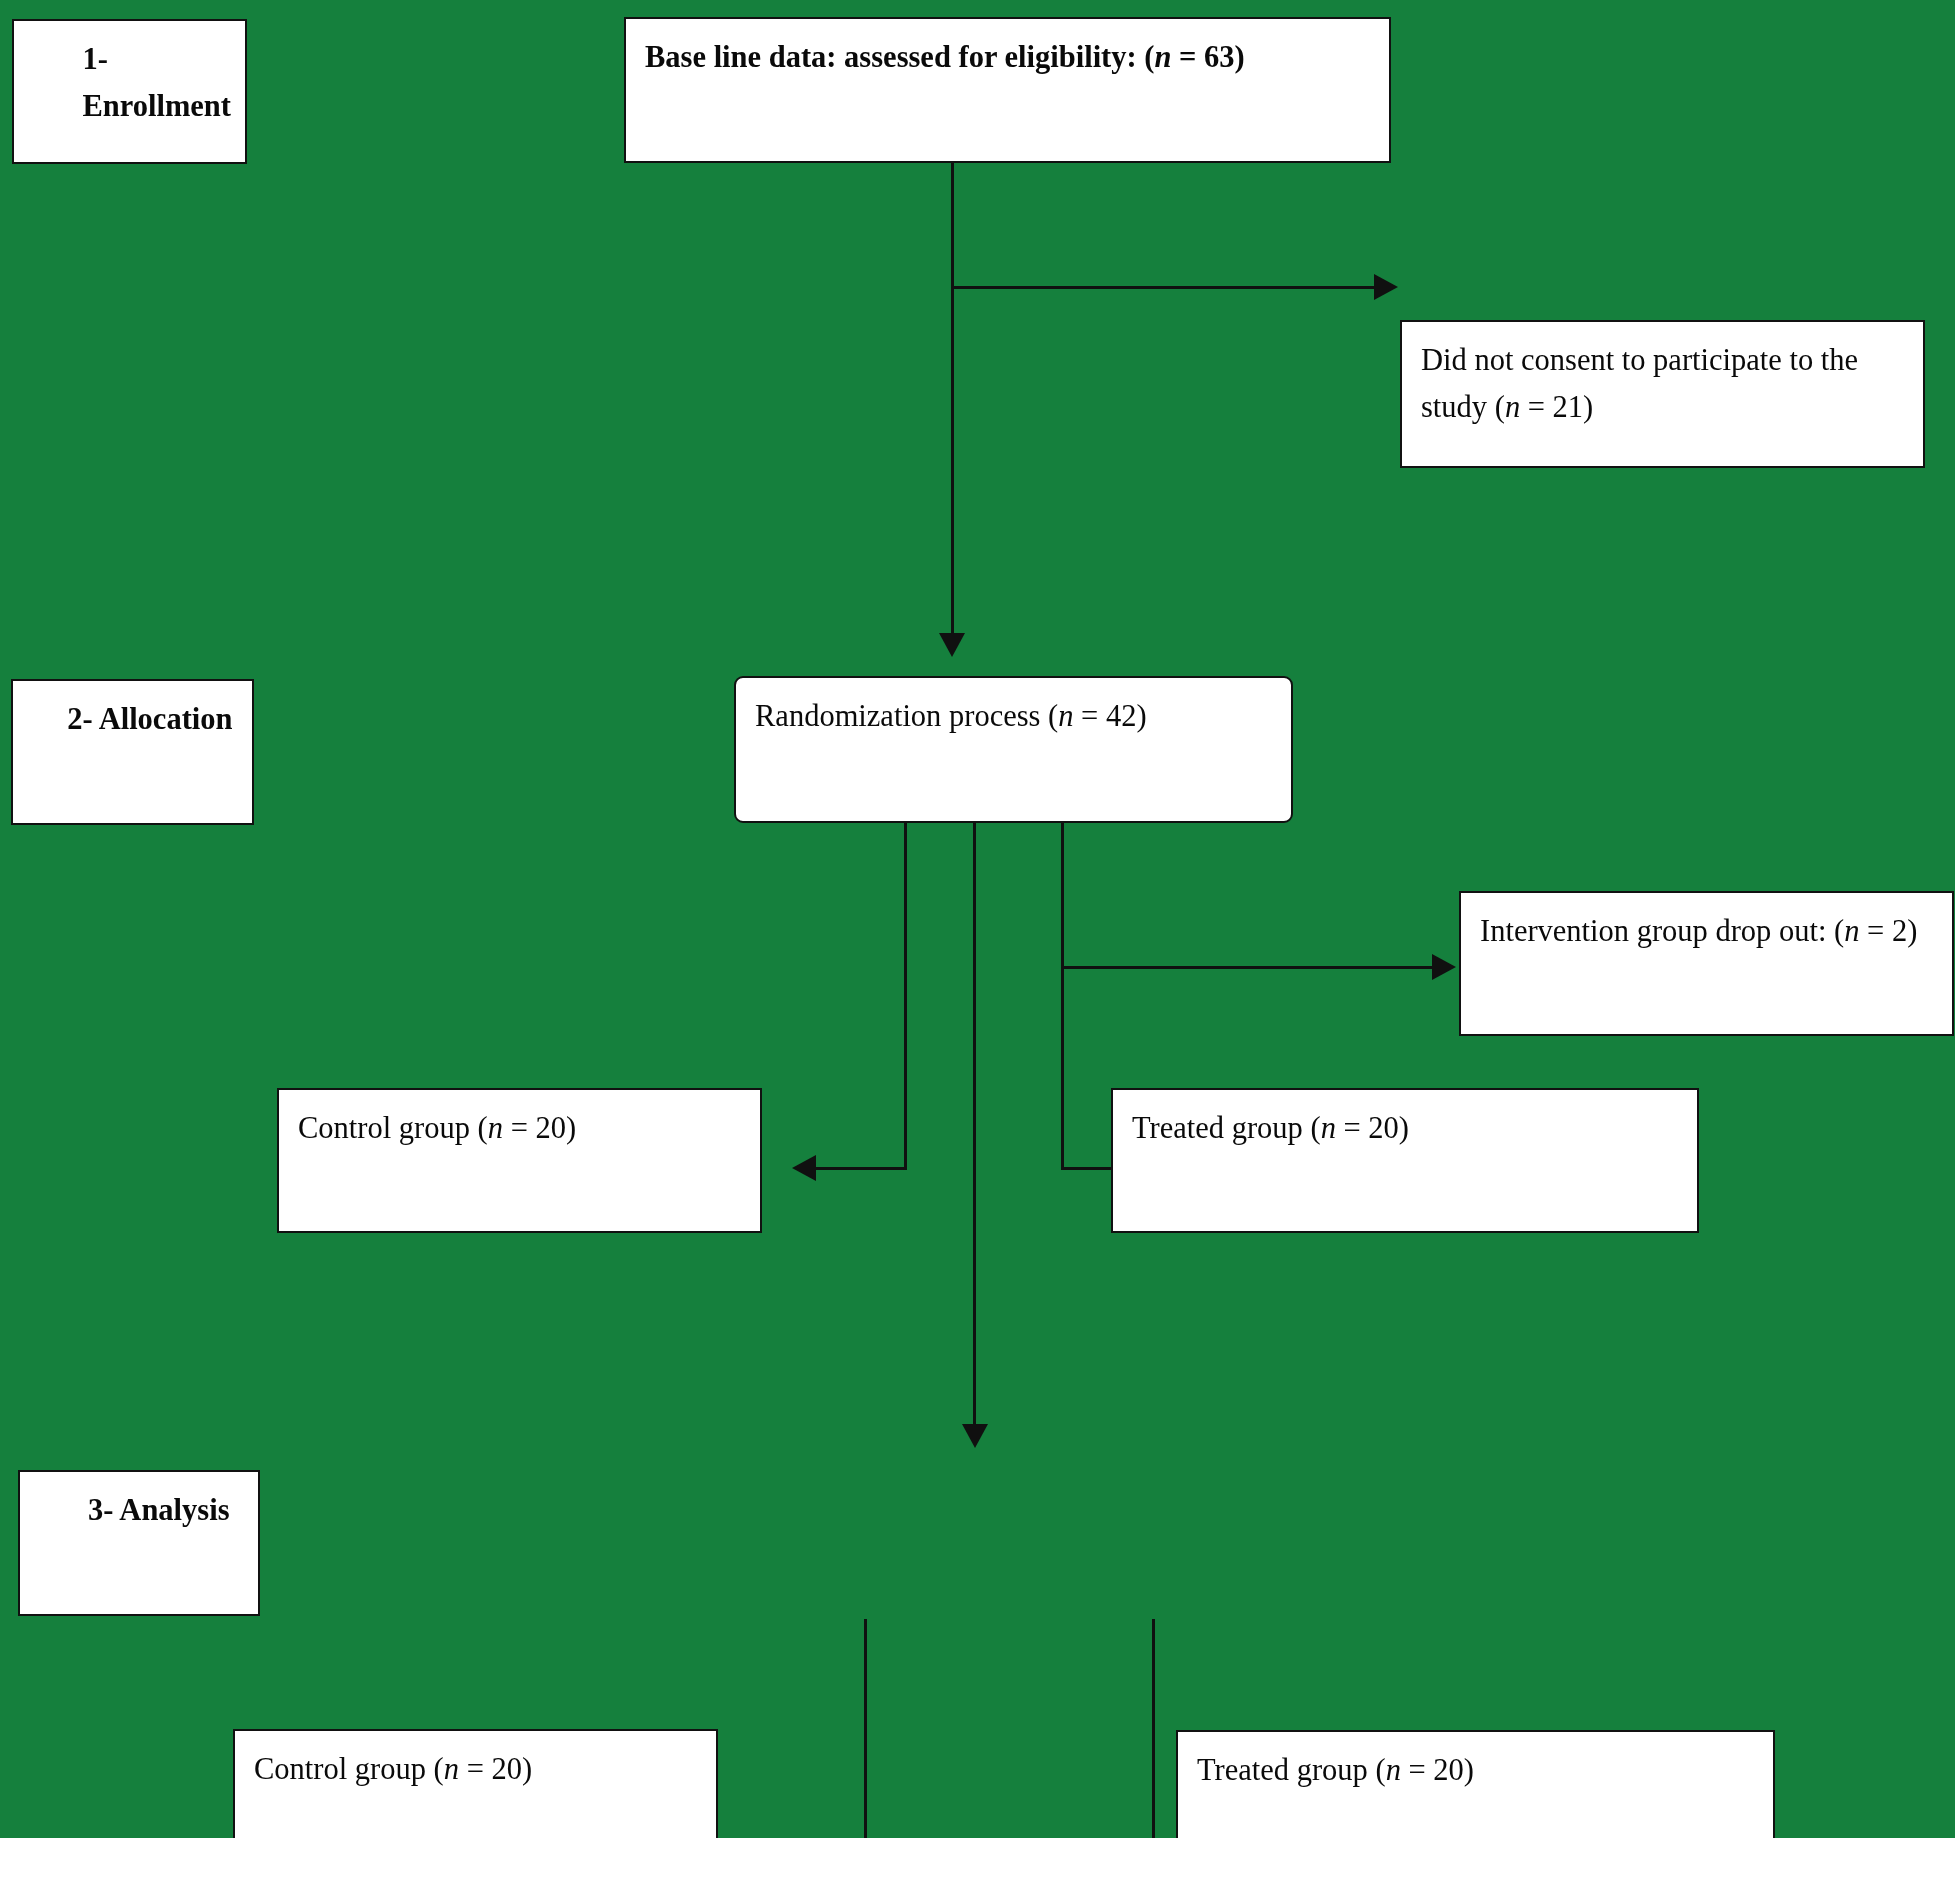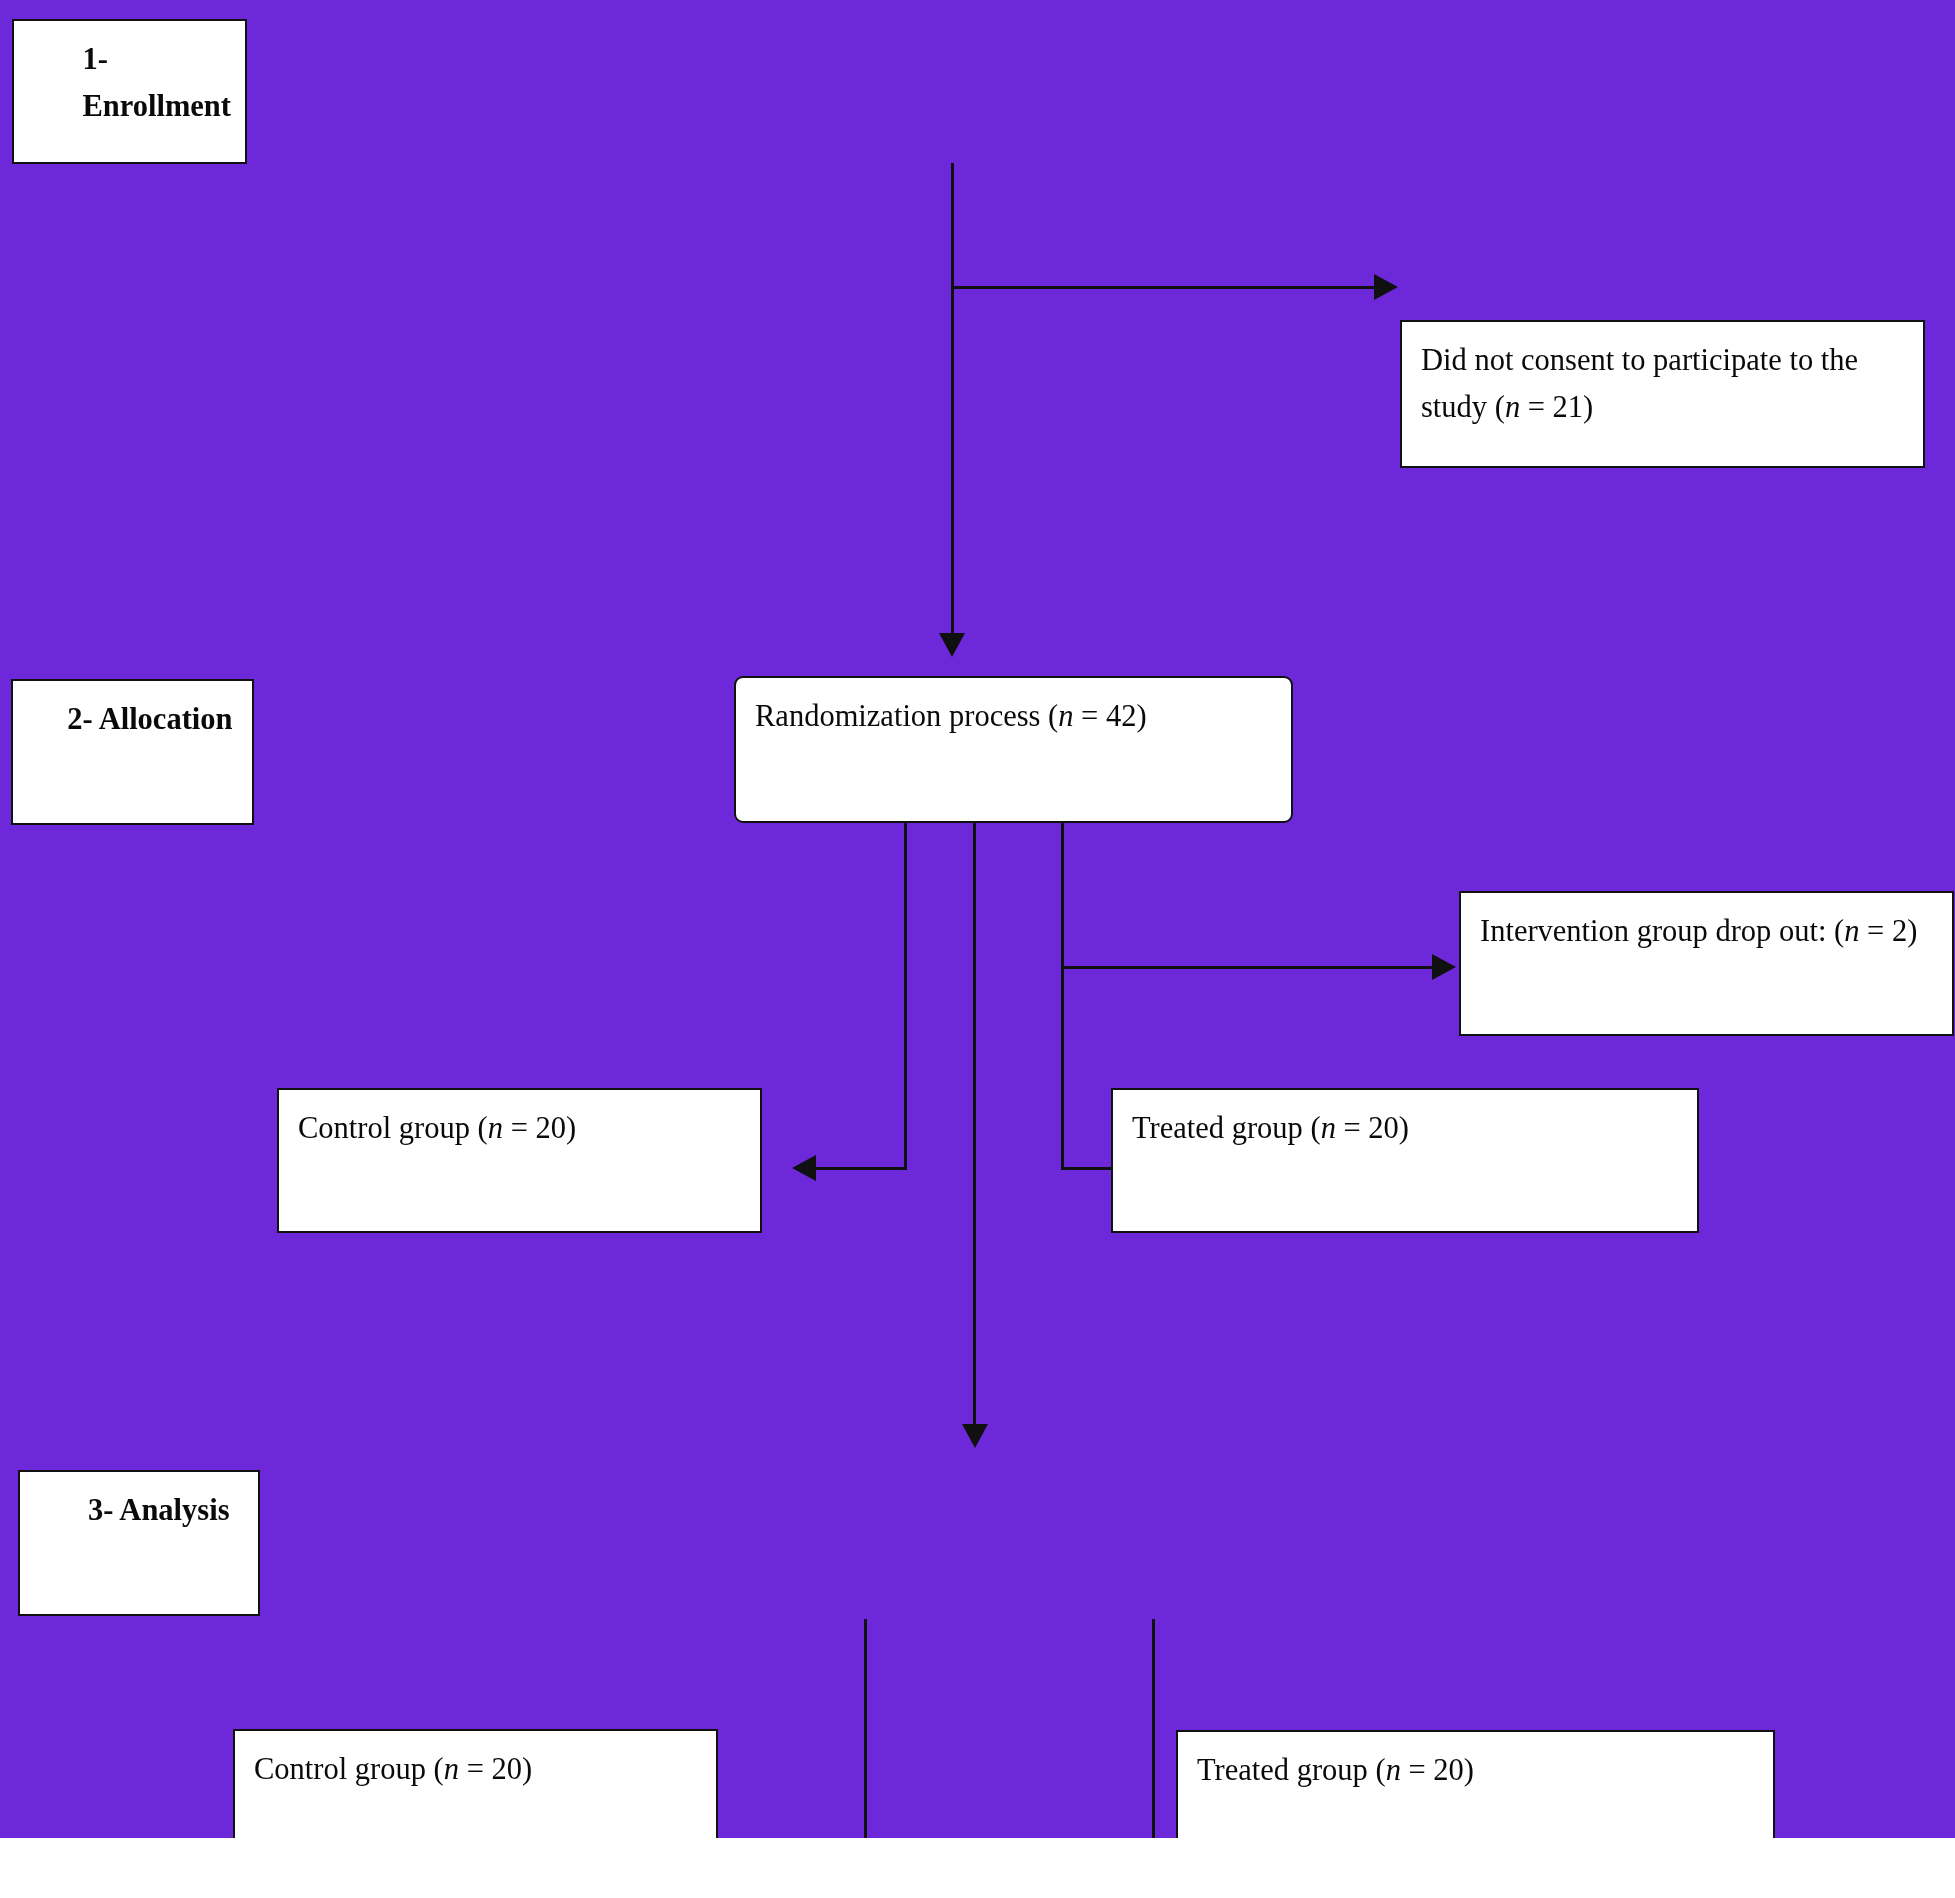--- a/index.html
+++ b/index.html
@@ -5,21 +5,21 @@
 <style>
   html, body {
     margin: 0;
     padding: 0;
     background: #ffffff;
   }
   #diagram-root {
     position: relative;
     width: 1955px;
     height: 1838px;
-    background: #6d28d9;
+    background: #15803d;
     font-family: "Liberation Serif", "DejaVu Serif", serif;
     overflow: hidden;
   }
   
   .node-box {
     position: absolute;
     box-sizing: border-box;
     border: 2.8px solid #111111;
     background: #ffffff;
     color: #0a0a0a;
@@ -96,20 +96,23 @@
   </div>
 
   <div class="node-box stage stage-indent" style="left:11.3px; top:679px; width:243px; height:146px;">
     <span class="txt">2-     Allocation</span>
   </div>
 
   <div class="node-box stage" style="left:18px; top:1470px; width:242px; height:146px;">
     <span class="txt">3-   Analysis</span>
   </div>
 
+  <div class="node-box bold-text" style="left:624px; top:17px; width:767px; height:146px;">
+    <span class="txt"><span>Base line data: assessed for eligibility: (</span><i>n</i><span> = 63)</span></span>
+  </div>
 
   <div class="node-box" style="left:1400px; top:320px; width:525px; height:148px;">
     <span class="txt"><span>Did not consent to participate to the study (</span><i>n</i><span> = 21)</span></span>
   </div>
 
   <div class="node-box" style="left:734px; top:676px; width:559px; height:147px;border-radius:9px;">
     <span class="txt"><span>Randomization process (</span><i>n</i><span> = 42)</span></span>
   </div>
 
   <div class="node-box" style="left:1459px; top:891px; width:495px; height:145px;">

